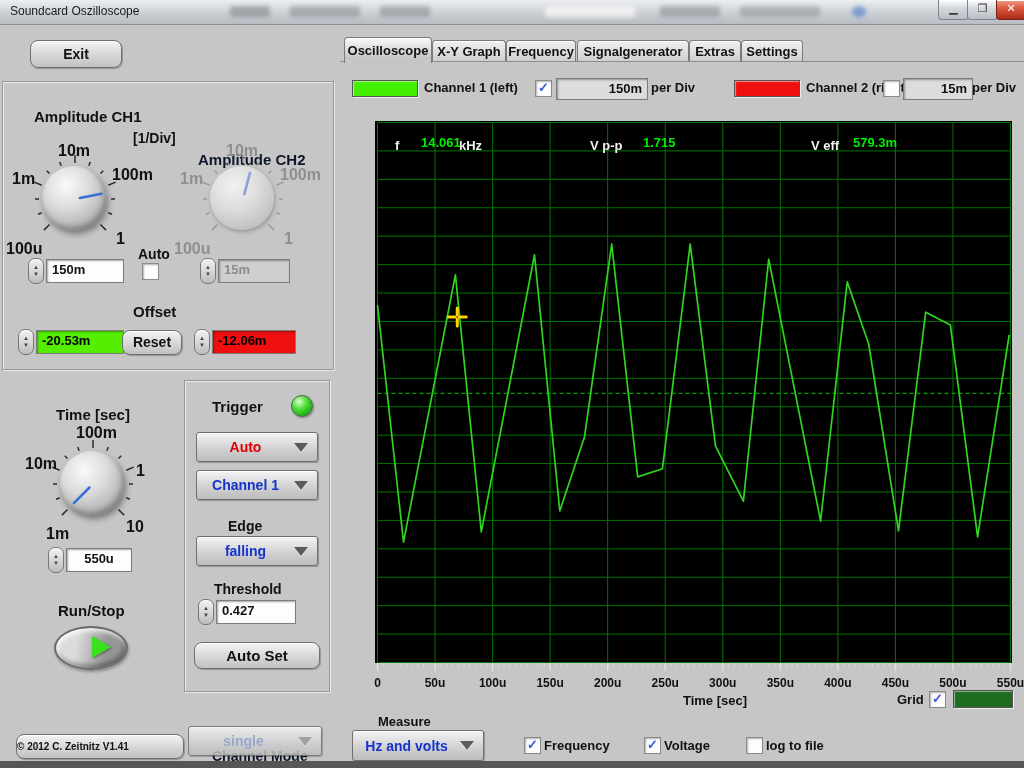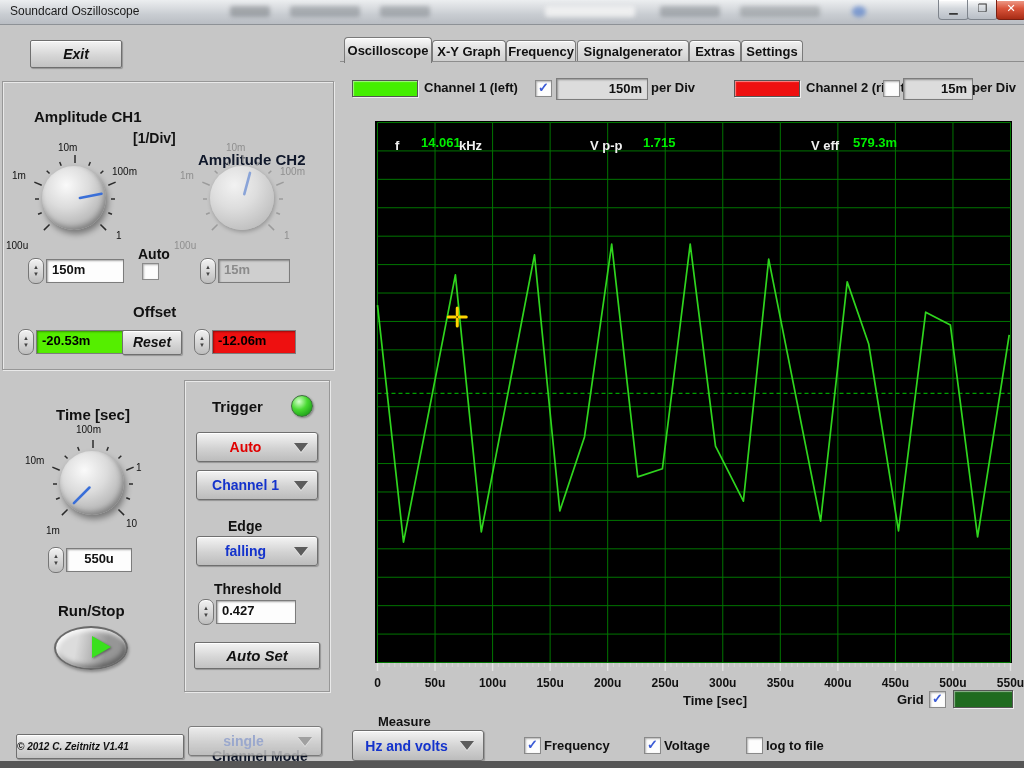--- a/index.html
+++ b/index.html
@@ -12,21 +12,21 @@
   #titlebar{left:0;top:0;width:1024px;height:24px;
     background:linear-gradient(#eceef0,#c9cdd2 60%,#b9bdc3);border-bottom:1px solid #8d9196;}
   #titlebar .blob{position:absolute;top:6px;height:11px;border-radius:3px;filter:blur(2px);}
   #title-text{left:10px;top:4px;font-size:12px;color:#1b1b1b;}
   .winbtn{top:0;height:19px;border:1px solid #7e848c;border-top:none;border-radius:0 0 4px 4px;
     background:linear-gradient(#fdfdfd,#d3d7dc 45%,#b8bec6);box-shadow:inset 0 1px 0 #fff;
     text-align:center;font-size:11px;line-height:17px;color:#333;}
   #btn-close{background:linear-gradient(#efa08e,#d9543a 45%,#a72c16);color:#fff;border-color:#7a2012;}
   
   .raised{background:linear-gradient(#f4f4f4,#d6d6d6 55%,#c2c2c2);border:1px solid #6f6f6f;
-    border-radius:2px;box-shadow:inset 0 1px 0 #fff,1px 1px 1px rgba(0,0,0,.25);font-style:italic;}
+    border-radius:8px;box-shadow:inset 0 1px 0 #fff,1px 1px 1px rgba(0,0,0,.25);}
   .btn{text-align:center;font-weight:bold;font-size:14px;color:#111;}
   .groupbox{border:1px solid #979797;box-shadow:1px 1px 0 #e9e9e9,inset 1px 1px 0 #e9e9e9;}
   .field{background:#fdfdfd;border:1px solid #7c7c7c;box-shadow:inset 1px 1px 2px rgba(0,0,0,.35);
     font-size:13px;font-weight:bold;line-height:20px;padding:0 5px;}
   .field.dis{background:#cfcfcf;color:#8b8b8b;}
   .spin{width:14px;height:24px;border-radius:7px;border:1px solid #767676;
     background:linear-gradient(#f2f2f2,#bdbdbd);display:flex;flex-direction:column;
     align-items:center;justify-content:center;box-shadow:inset 0 1px 0 #fff;}
   .spin i{font-style:normal;font-size:6px;line-height:7px;color:#444;}
   .cb{width:15px;height:15px;background:#fdfdfd;border:1px solid #8a8a8a;
@@ -41,21 +41,21 @@
   .swatch{border:1px solid #555;box-shadow:inset 1px 1px 1px rgba(255,255,255,.5),1px 1px 0 #eee;}
   
   .knob-wrap{width:160px;height:118px;}
   .knob-area{position:absolute;width:110px;height:110px;}
   .ball{position:absolute;left:22px;top:22px;width:64px;height:64px;border-radius:50%;
     background:radial-gradient(circle at 38% 30%,#fafafa,#dcdcdc 38%,#a8a8a8 82%,#8a8a8a);
     box-shadow:2px 4px 6px rgba(0,0,0,.4),inset -2px -3px 5px rgba(0,0,0,.25);}
   .ball.dis{background:radial-gradient(circle at 38% 30%,#f2f2f2,#dedede 38%,#bdbdbd 82%,#b0b0b0);
     box-shadow:1px 2px 4px rgba(0,0,0,.25);}
   .knob-overlay{position:absolute;left:0;top:0;}
-  .klabel{position:absolute;font-weight:normal;font-size:10px;}
+  .klabel{position:absolute;font-weight:bold;font-size:16px;}
   
   #scope{left:375px;top:121px;width:637px;height:542px;background:#000;}
   .meas{position:absolute;font-size:13px;font-weight:bold;white-space:nowrap;}
   .meas.w{color:#f0f0f0;} .meas.g{color:#00ee00;}
   .xlab{position:absolute;width:44px;text-align:center;font-size:12px;font-weight:bold;color:#111;}
   
   .tab{position:absolute;border:1px solid #7a7a7a;border-bottom:none;border-radius:4px 4px 0 0;
     background:linear-gradient(#f0f0f0,#cdcdcd);text-align:center;font-weight:bold;font-size:13px;
     box-shadow:inset 0 1px 0 #fff;}
   .tab.active{background:linear-gradient(#fafafa,#c6c6c6 80%);z-index:3;}

